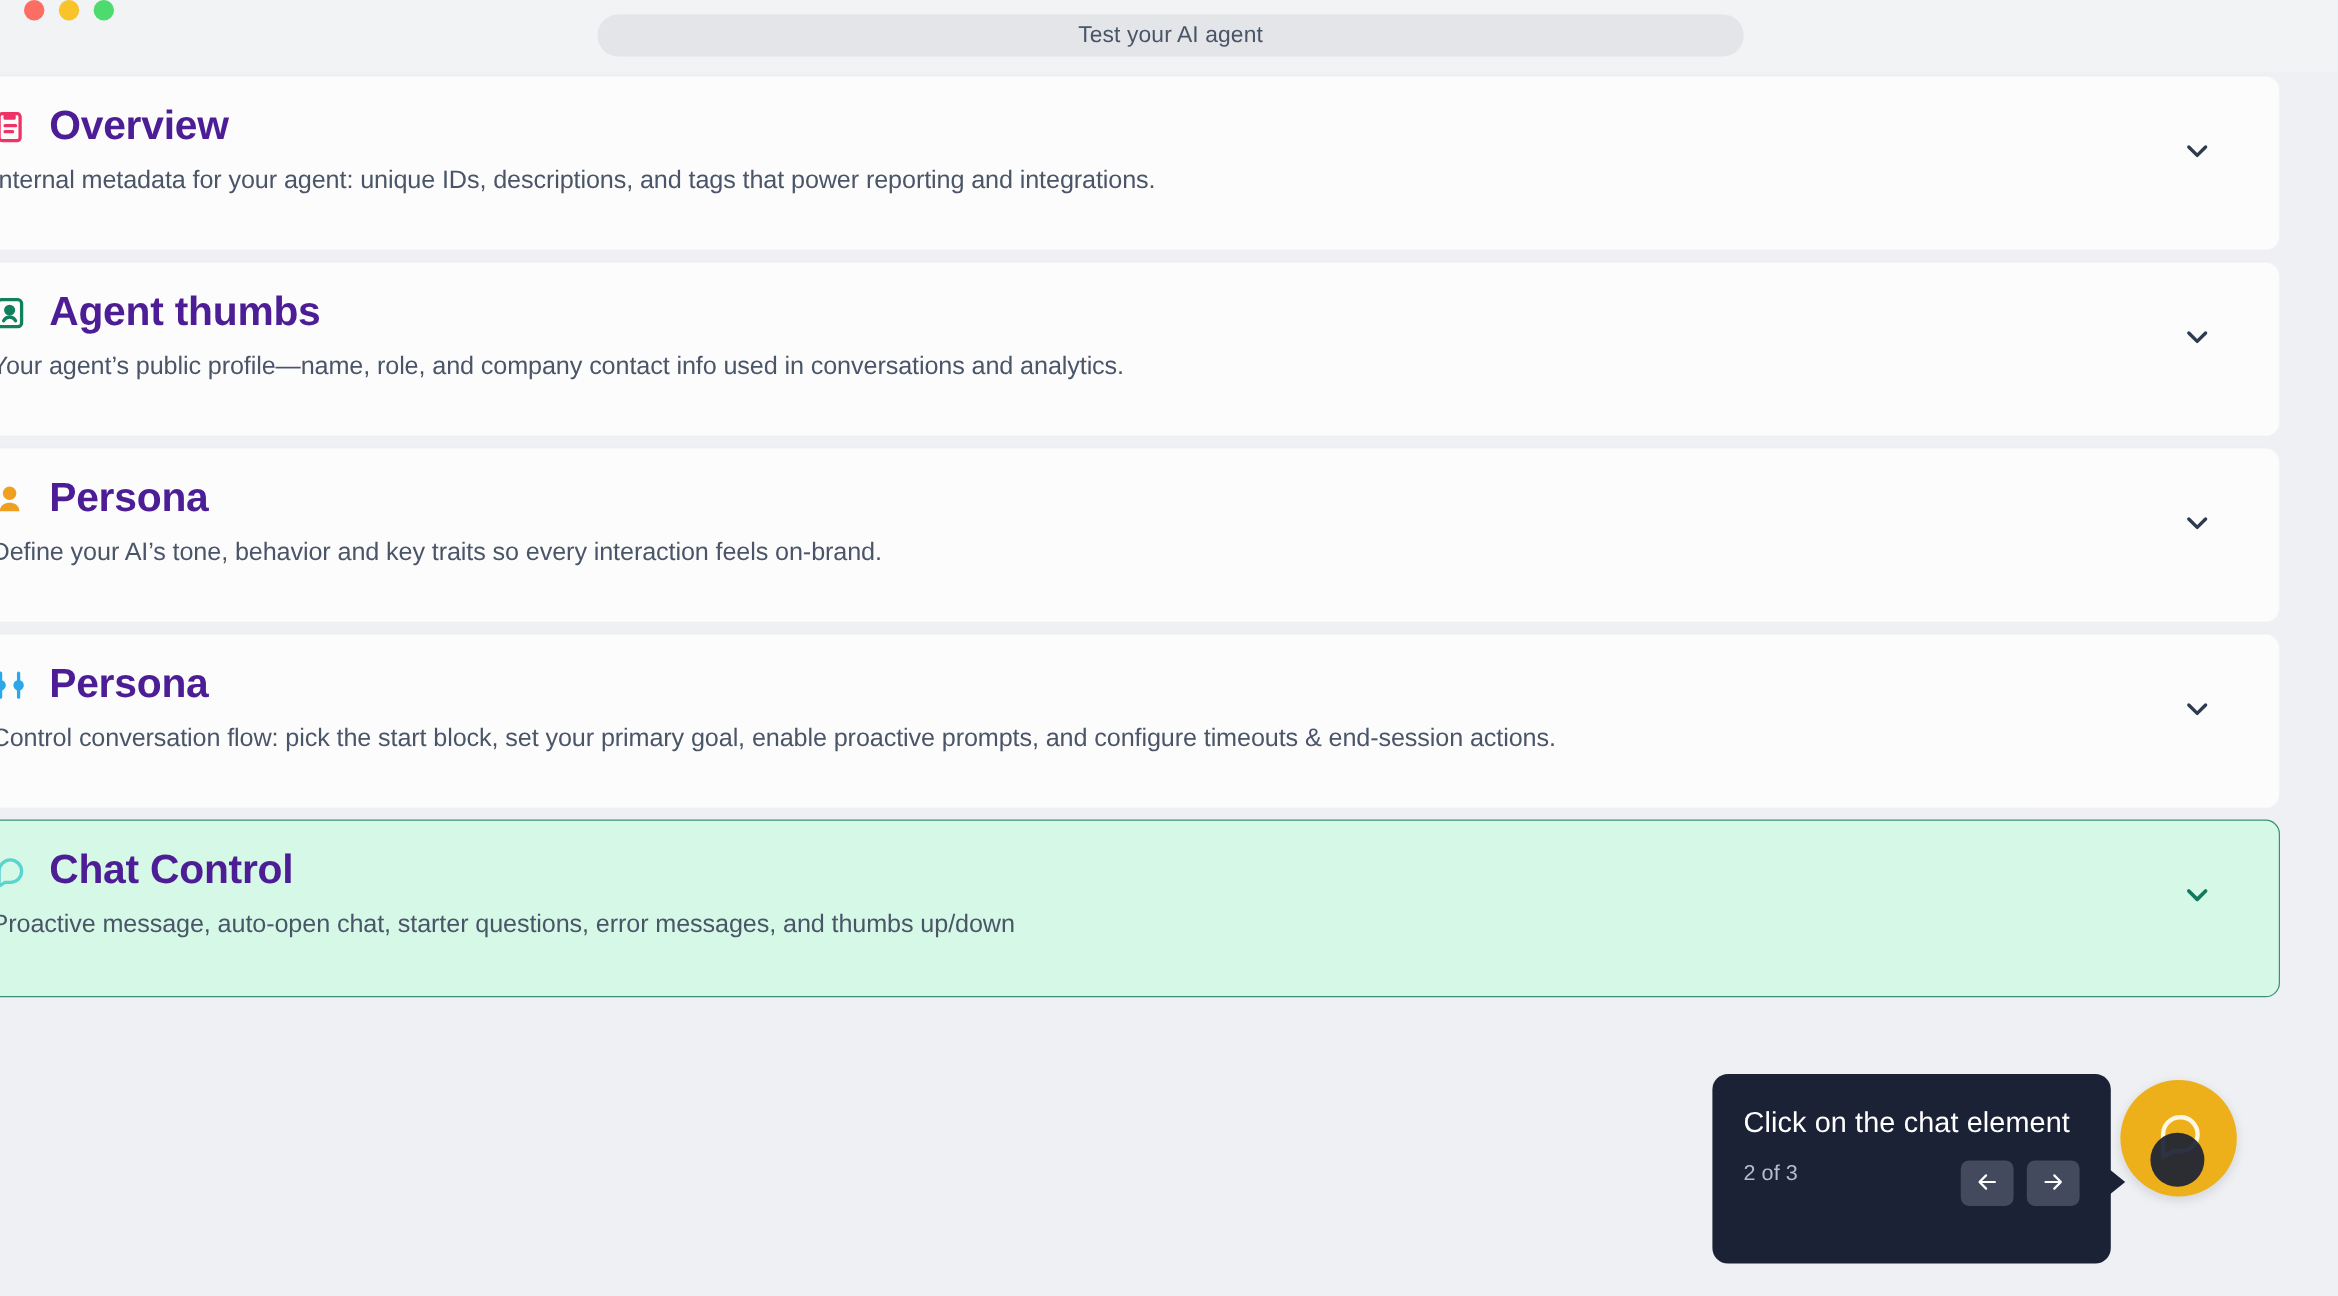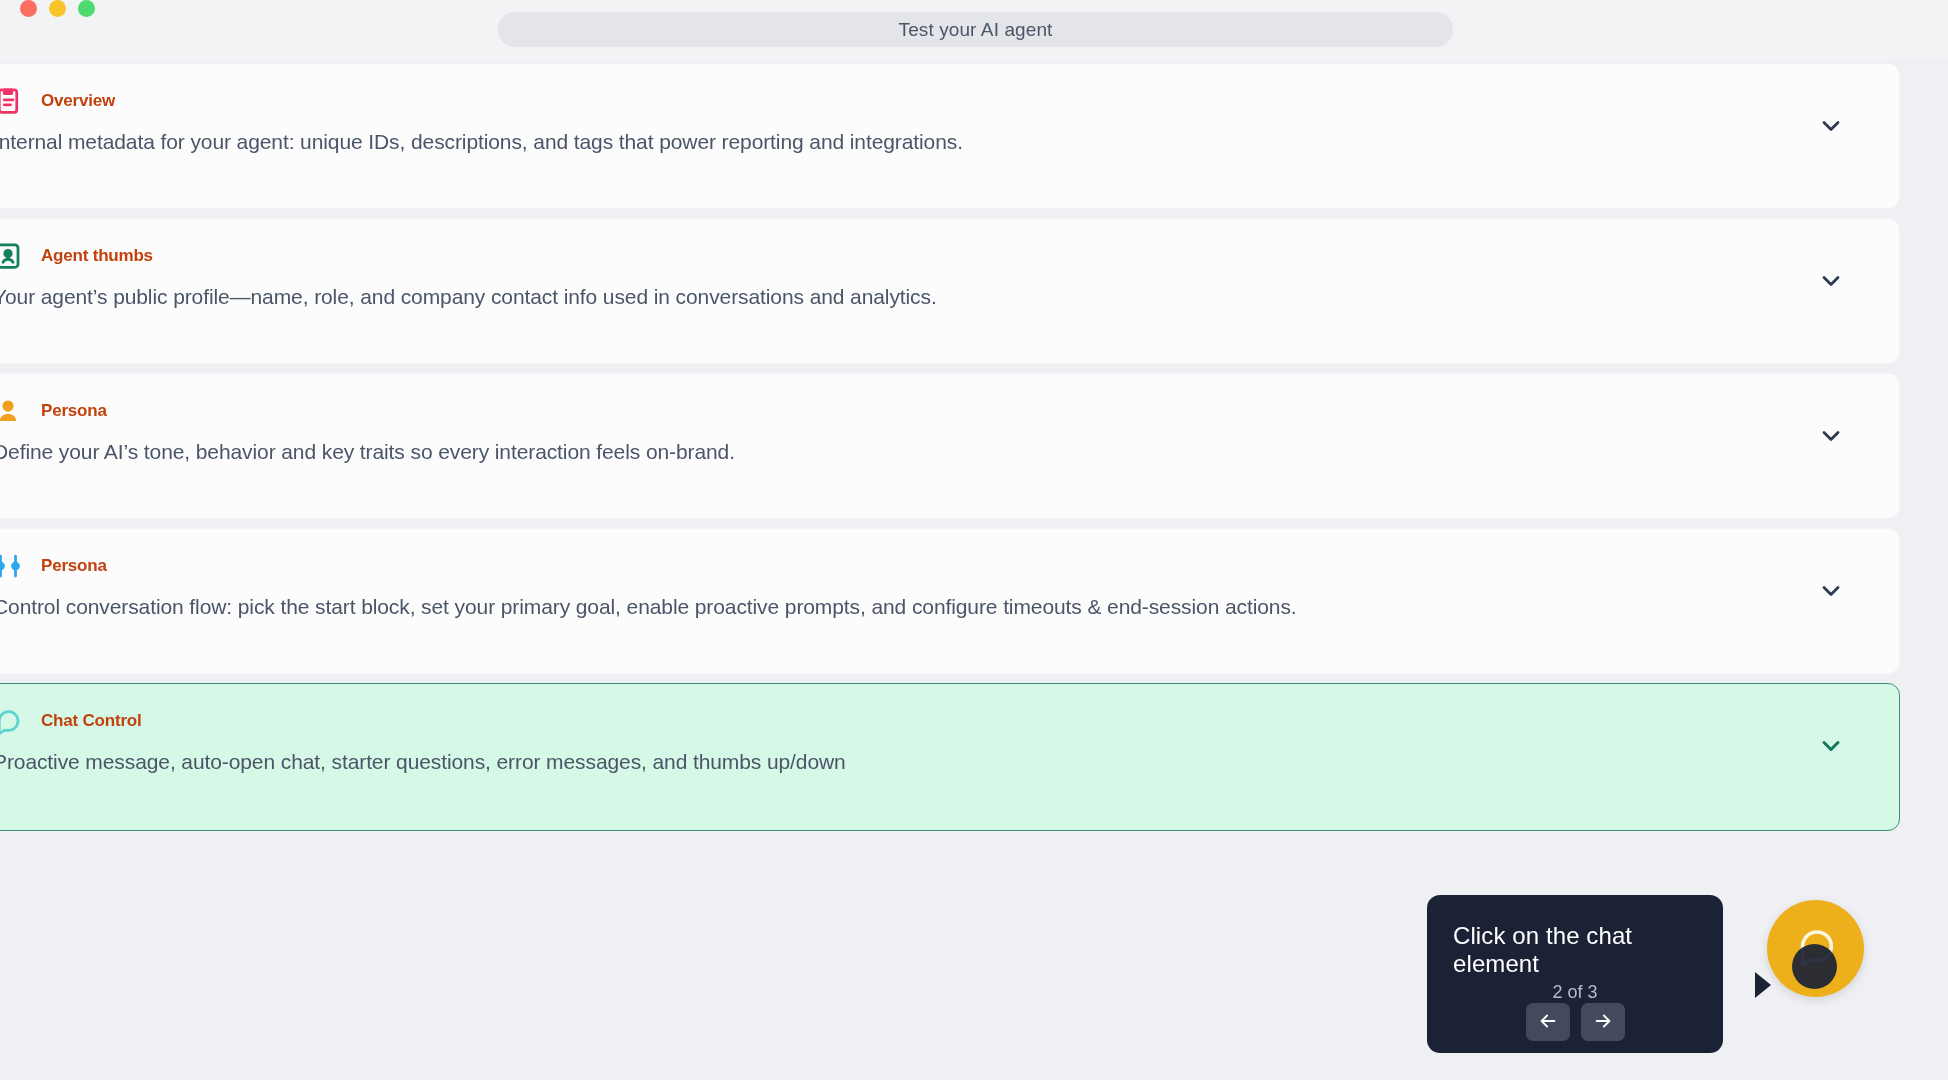--- a/index.html
+++ b/index.html
@@ -108,23 +108,23 @@
     width: 30px;
     height: 30px;
     flex: 0 0 30px;
     display: flex;
     align-items: center;
     justify-content: center;
   }
   .card-icon svg { display: block; }
 
   .card-title {
-    font-size: 17px;
+    font-size: 34px;
     font-weight: bold;
-    color: #c2410c;
+    color: #4c1d95;
     letter-spacing: -0.2px;
     white-space: nowrap;
   }
 
   .card-desc {
     margin-top: 14px;
     font-size: 21px;
     color: #4a5568;
     letter-spacing: -0.1px;
     white-space: nowrap;
@@ -136,21 +136,21 @@
     top: 48px;
     width: 28px;
     height: 28px;
   }
 
   
   #tooltip {
     position: absolute;
     left: 1427px;
     top: 895px;
-    width: 296px;
+    width: 332px;
     height: 158px;
     background: #1b2235;
     border-radius: 13px;
     padding: 27px 26px 0 26px;
   }
   #tooltip-arrow {
     position: absolute;
     left: 1755px;
     top: 972px;
     width: 0; height: 0;
@@ -159,25 +159,24 @@
     border-left: 16px solid #1b2235;
   }
   #tooltip-text {
     font-size: 24px;
     color: #ffffff;
     letter-spacing: 0.1px;
   }
   #tooltip-footer {
     position: absolute;
     left: 26px; right: 26px;
-    top: 87px;
-    display: flex;
-    align-items: center;
+    top: 72px;
+    display: flex;
+    align-items: flex-start;
     justify-content: space-between;
-    flex-direction: column;
   }
   #tooltip-step {
     font-size: 18px;
     color: #b6bcca;
   }
   #tooltip-nav {
     display: flex;
     gap: 11px;
   }
   .navbtn {

